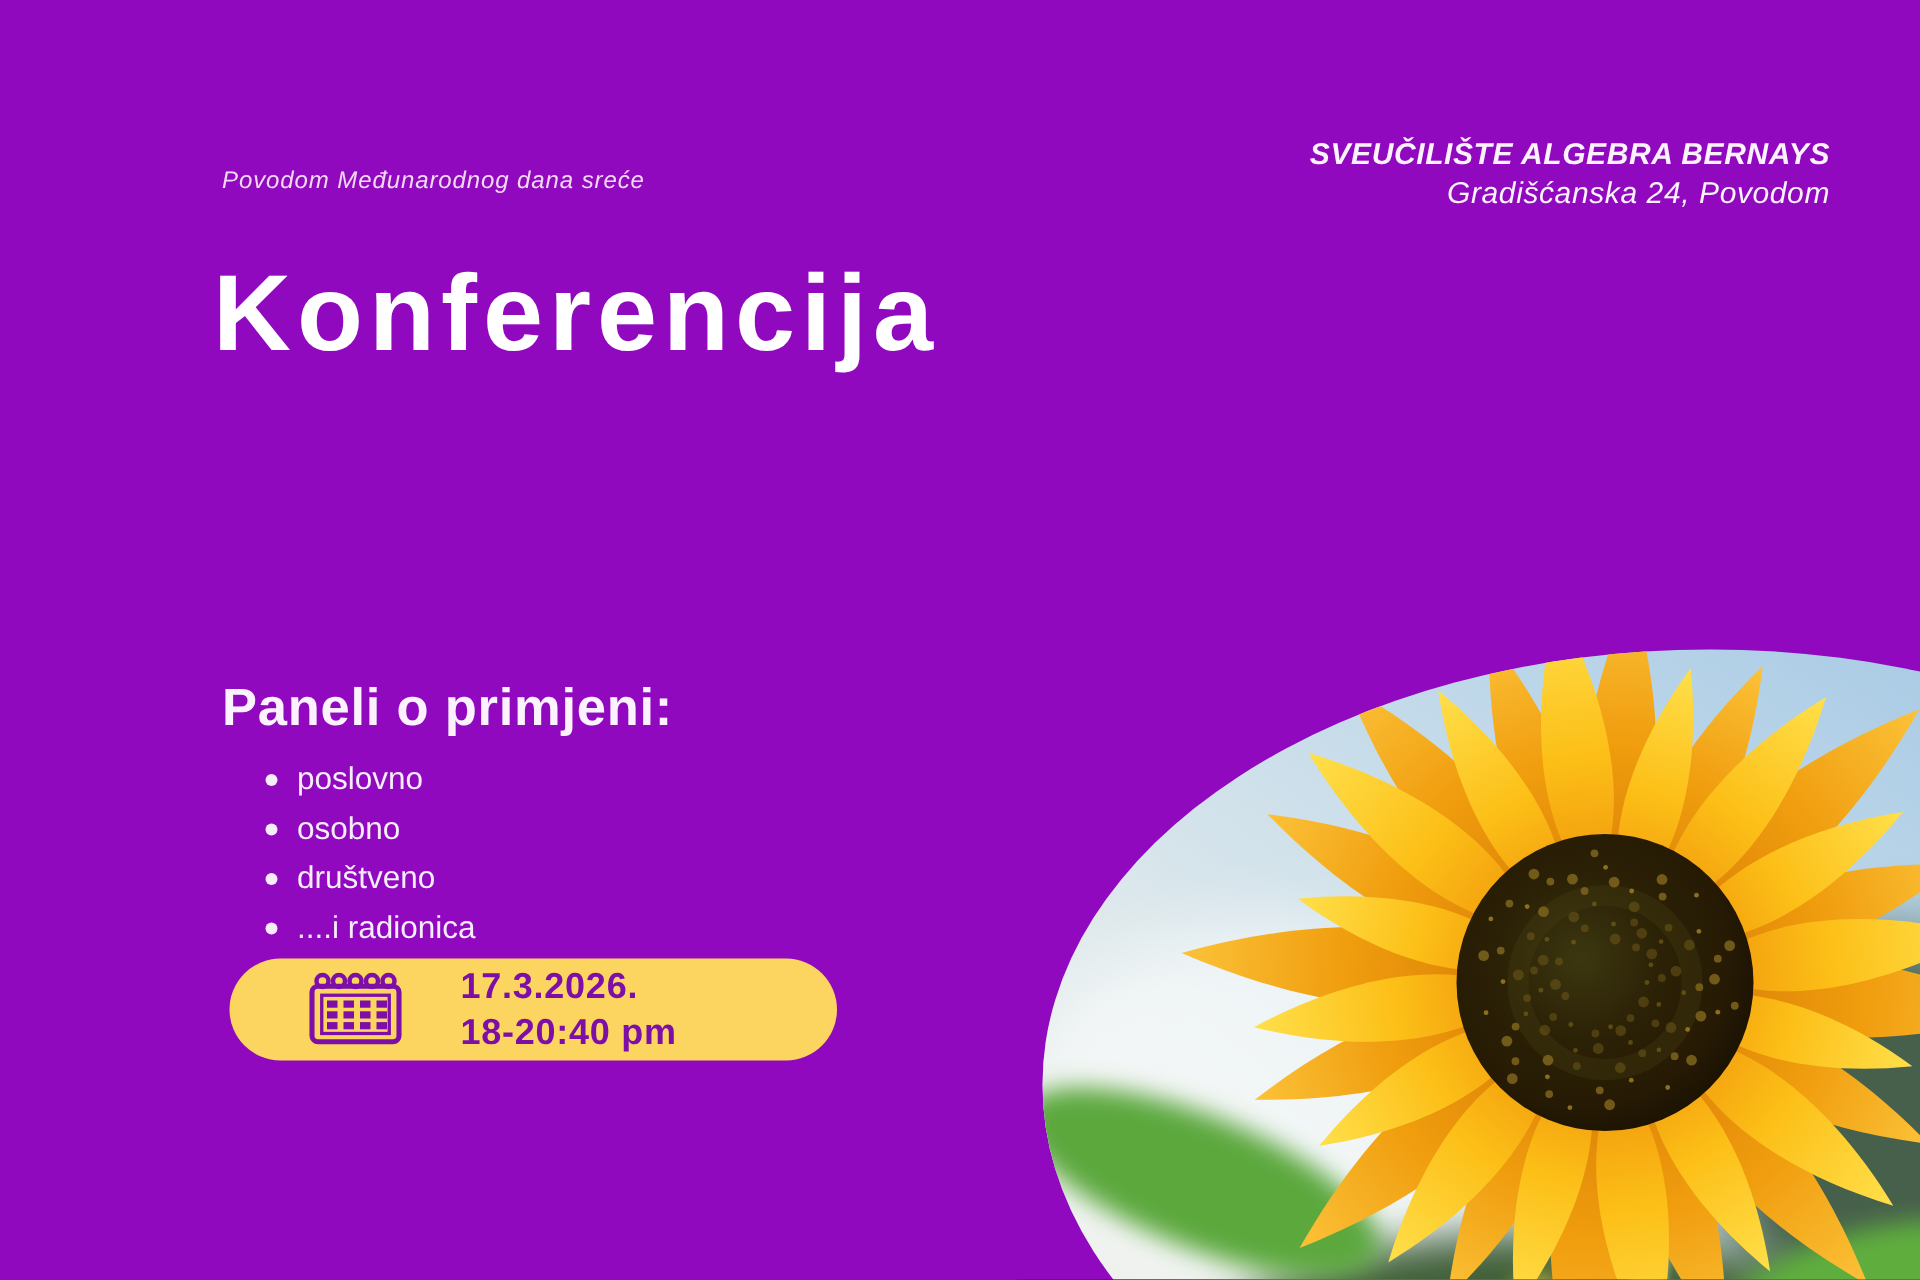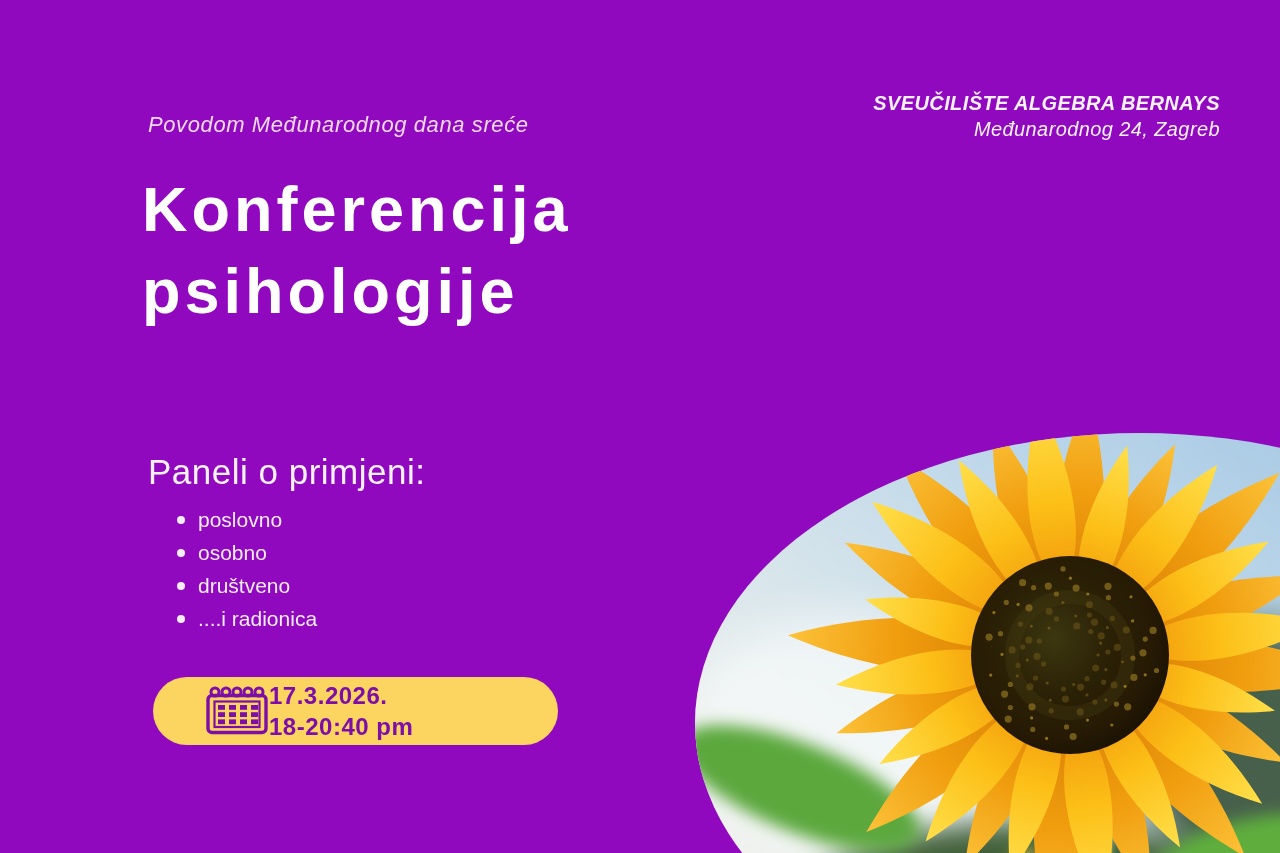--- a/index.html
+++ b/index.html
@@ -9,65 +9,65 @@
     width:1280px; height:853px;
     margin:0 auto;
     overflow:hidden;
     background: var(--background, #9009BE);
     font-family:"Liberation Sans", sans-serif;
   }
 
   
   .occasion {
     position:absolute; left:148px; top:112px;
-    font-size:22px; font-style:italic; letter-spacing:.6px;
+    font-size:16px; font-style:italic; letter-spacing:.6px;
     color: var(--text-pink, #F2D9F2);
   }
   .org-block {
     position:absolute; right:60px; top:90px;
     text-align:right; font-style:italic;
     color: var(--text-light, #FBF2FD);
     font-size:20px; line-height:26px; letter-spacing:.4px;
   }
   .org-block .org-name { font-weight:700; }
 
   
   .event-title {
     position:absolute; left:142px; top:168px;
     color: var(--title, #FFFFFF);
-    font-size:63px; font-weight:700; line-height:82px; letter-spacing:4px;
+    font-size:72px; font-weight:700; line-height:82px; letter-spacing:4px;
   }
   .event-title span { display:block; }
 
   
   .panels-heading {
     position:absolute; left:148px; top:454px;
     color: var(--text-light, #FBF2FD);
-    font-size:35px; font-weight:400; line-height:35px; letter-spacing:.5px;
+    font-size:35px; font-weight:700; line-height:35px; letter-spacing:.5px;
   }
   .panel-list {
     position:absolute; left:148px; top:503px;
     list-style:none;
     color: var(--text-pink2, #F7ECFA);
     font-size:21px; line-height:33px;
   }
   .panel-list li { position:relative; padding-left:50px; }
   .panel-list li::before {
     content:""; position:absolute; left:29px; top:13px;
     width:8px; height:8px; border-radius:50%;
     background: var(--text-pink2, #F7ECFA);
   }
 
   
   .event-pill {
-    position:absolute; left:153px; top:677px;
+    position:absolute; left:153px; top:639px;
     width:405px; height:68px; border-radius:34px;
     background: var(--pill-background, #FBD560);
     display:flex; align-items:center;
-    padding-left:52px; 
+    padding-left:52px; gap:38px;
   }
   .event-when {
     color: var(--pill-text, #7D0EA8);
     font-size:24px; font-weight:700; line-height:31px; letter-spacing:.5px;
   }
   .cal-icon { display:block; }
 
   
   .photo-blob {
     position:absolute; left:695px; top:433px;
@@ -80,26 +80,25 @@
 </style>
 </head>
 <body>
 
 <div class="poster">
 
   <div class="occasion">Povodom Međunarodnog dana sreće</div>
 
   <div class="org-block">
     <div class="org-name">SVEUČILIŠTE ALGEBRA BERNAYS</div>
-    <div class="org-address">Međunarodnog 24, Zagreb</div>
+    <div class="org-address">Gradišćanska 24, Povodom</div>
   </div>
 
   <h1 class="event-title">
     <span>Konferencija</span>
-    <span>psihologije</span>
   </h1>
 
   <div class="panels-heading">Paneli o primjeni:</div>
 
   <ul class="panel-list">
     <li>poslovno</li>
     <li>osobno</li>
     <li>društveno</li>
     <li>....i radionica</li>
   </ul>

